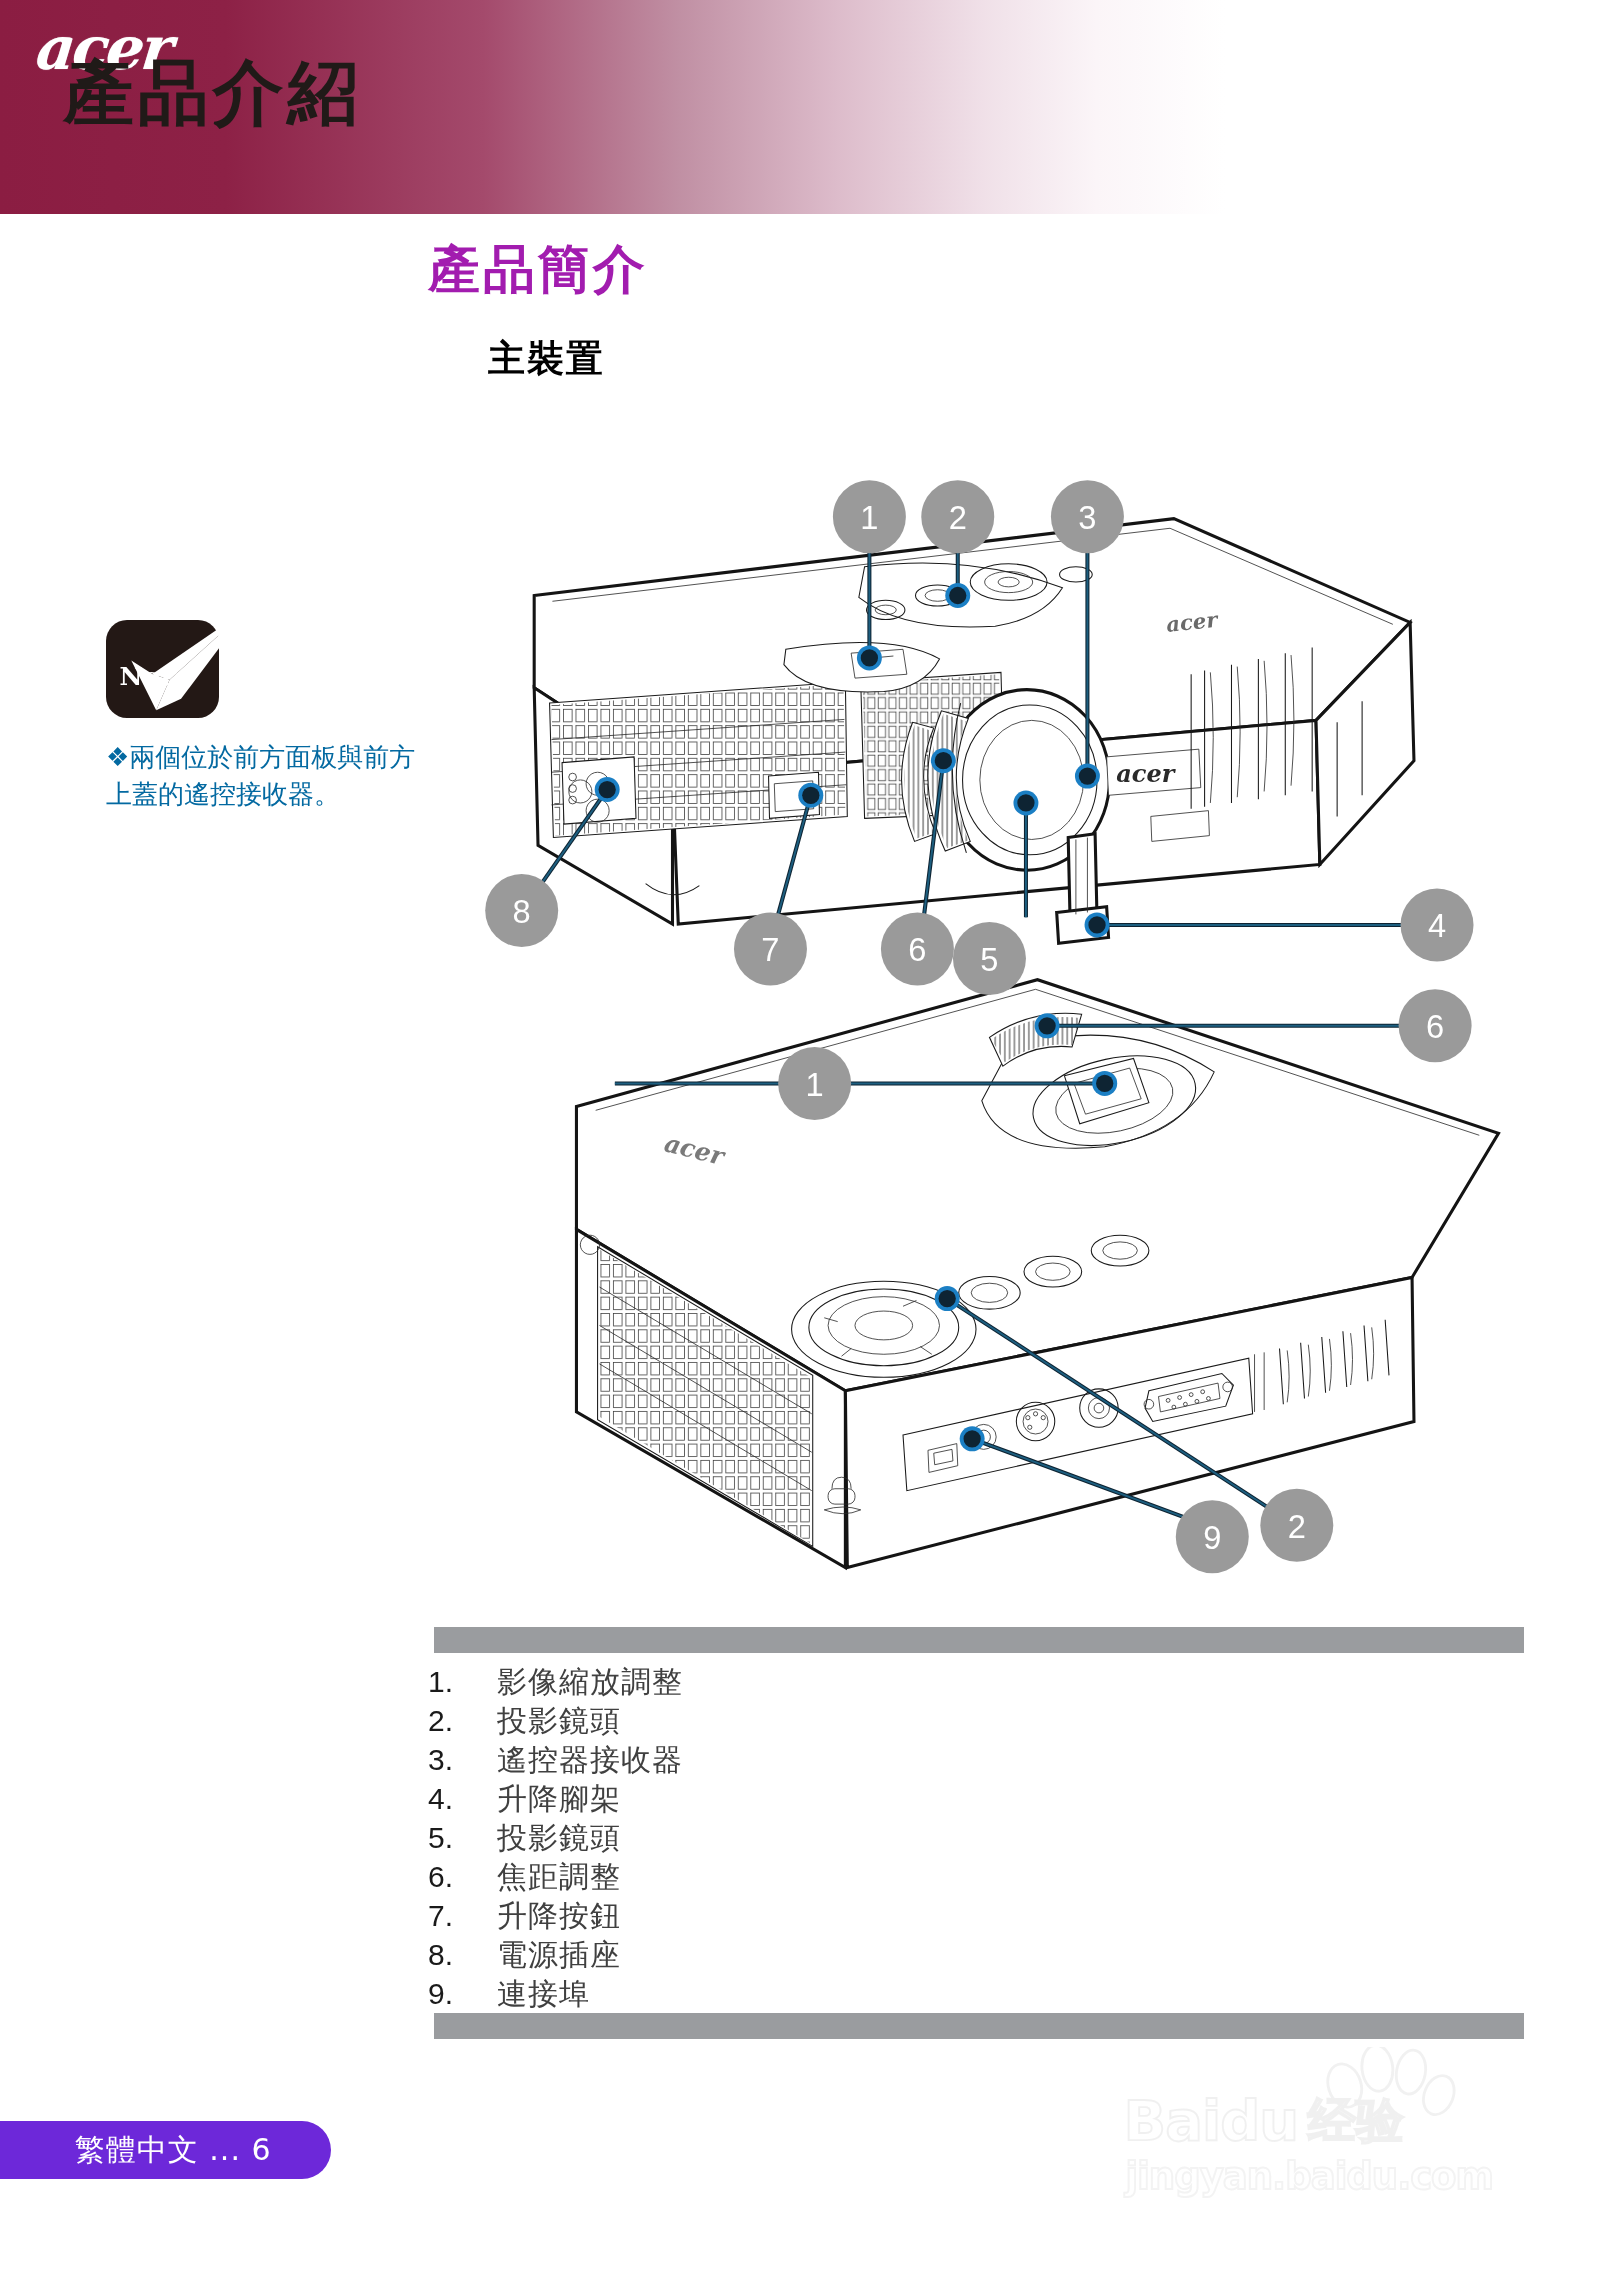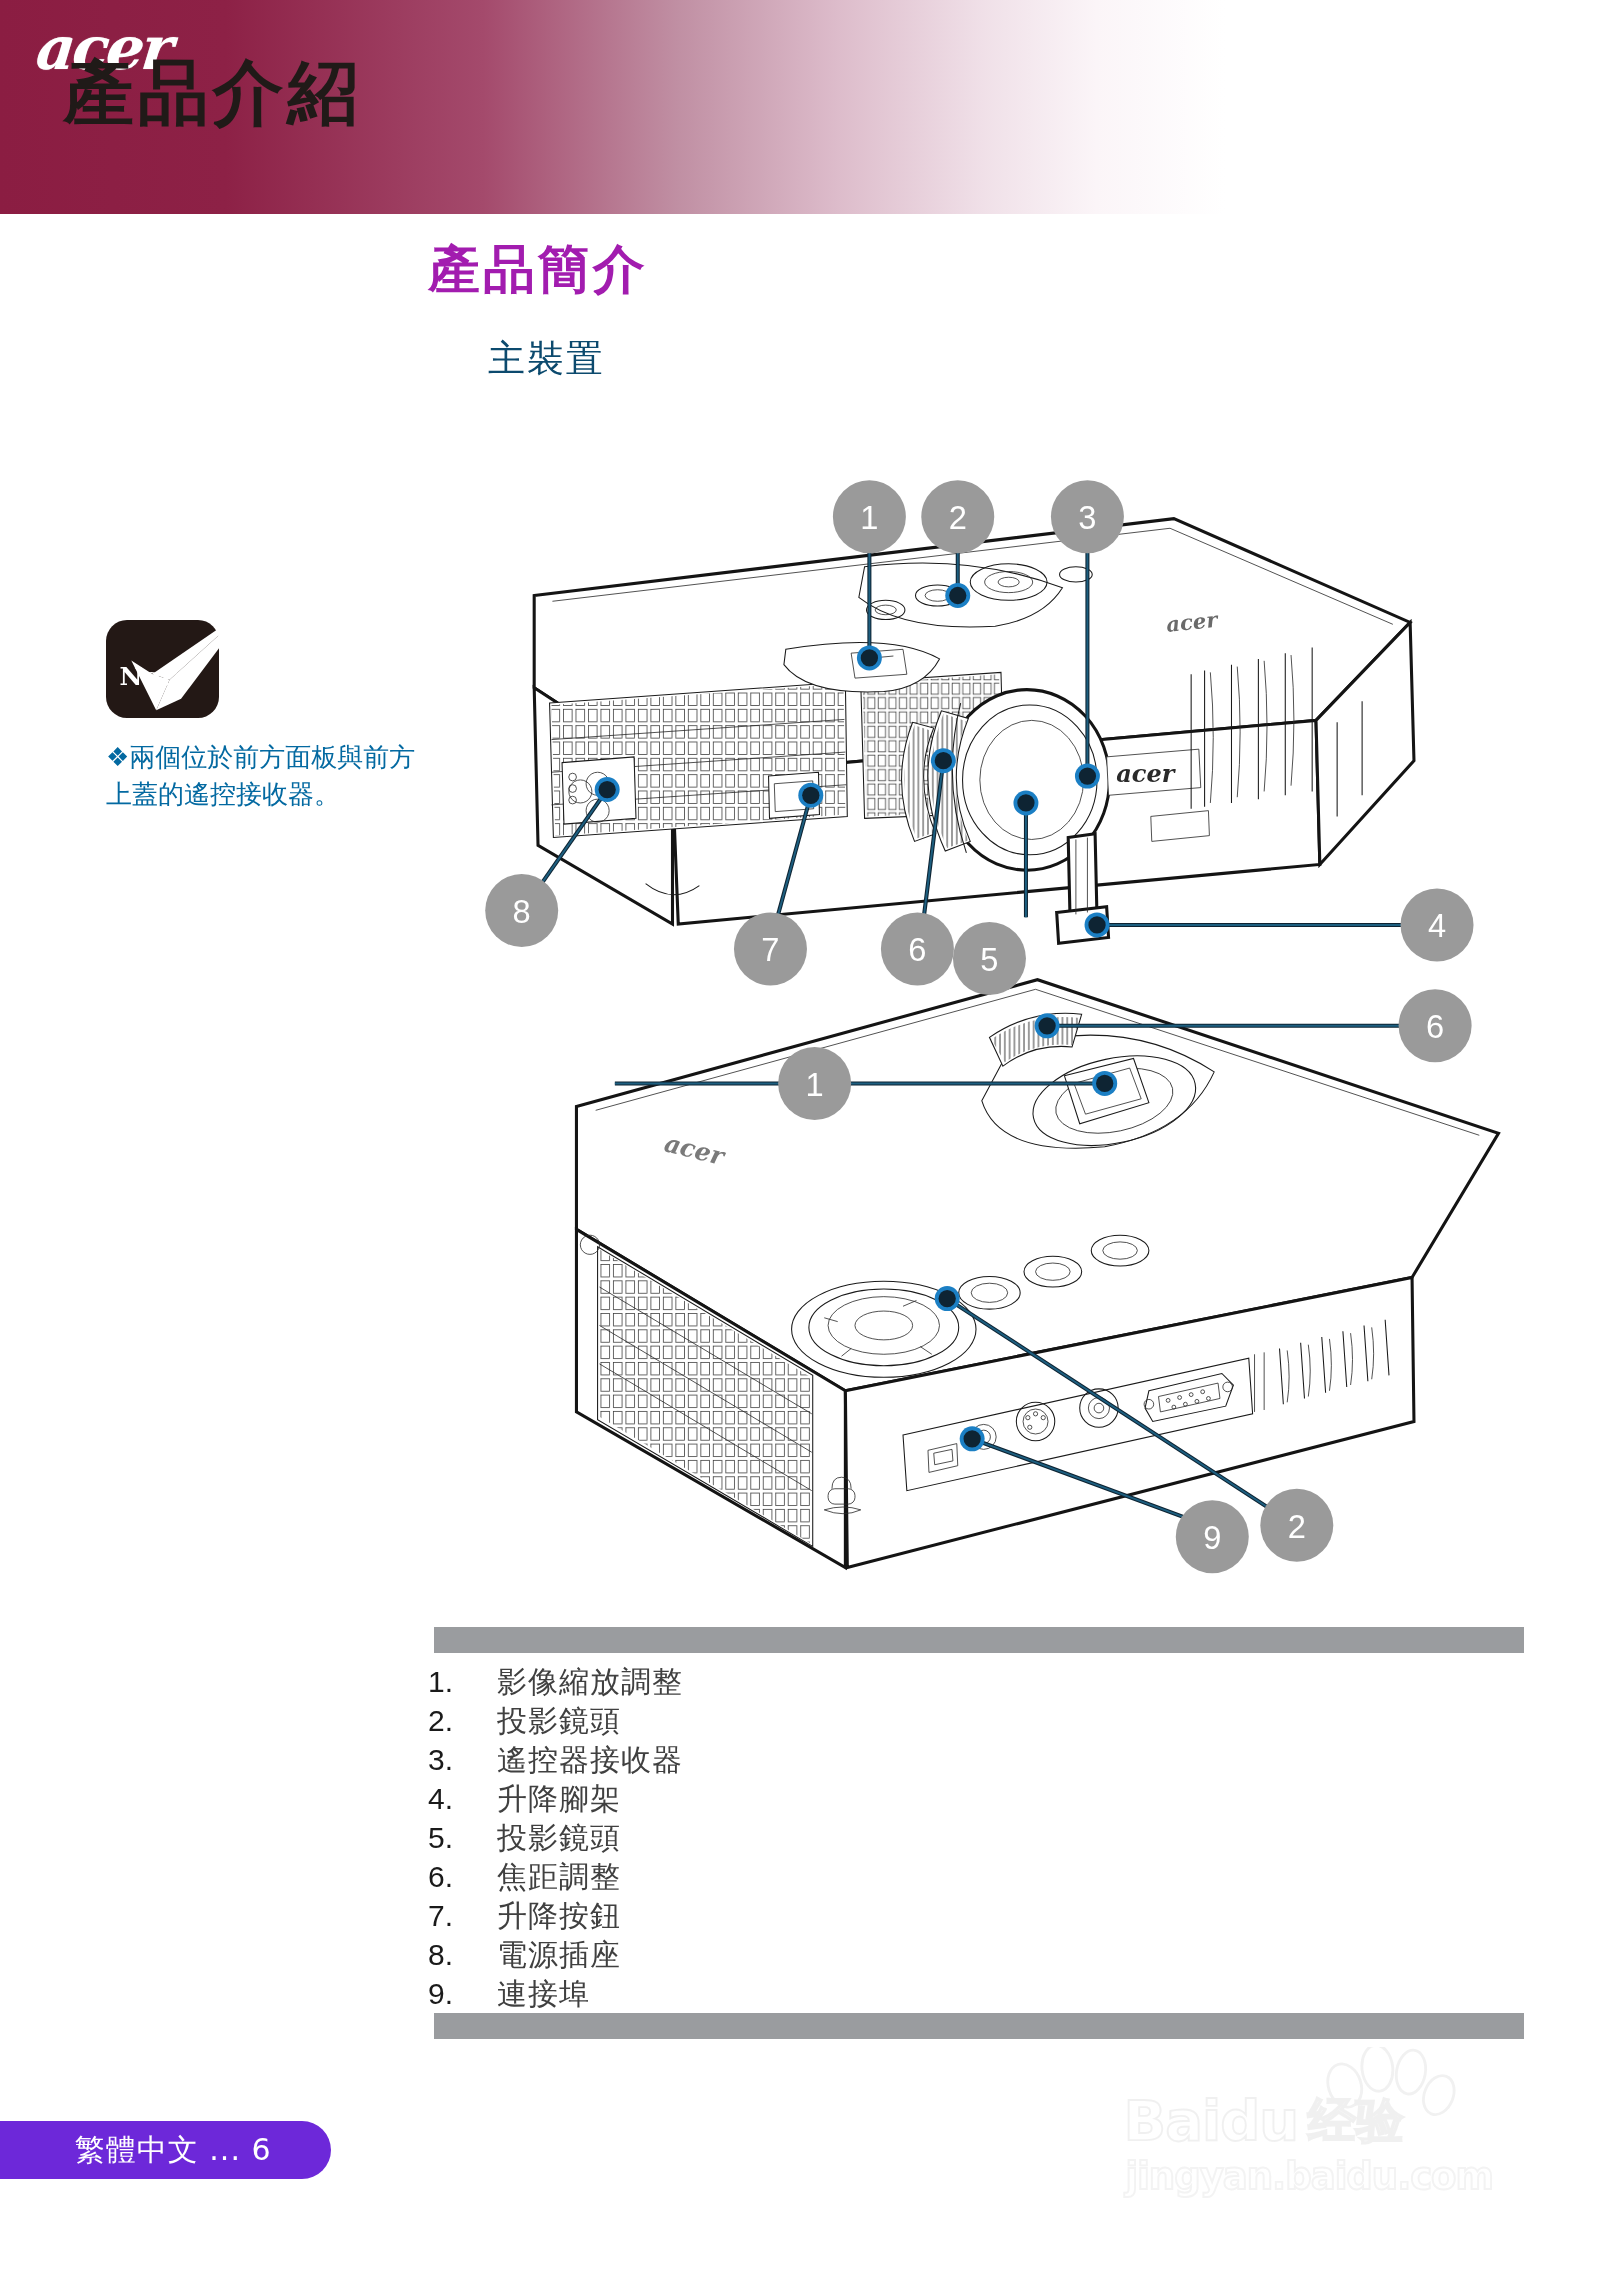--- a/index.html
+++ b/index.html
@@ -30,21 +30,21 @@
     letter-spacing:3.8px;line-height:1.2;
   }
 
   
   .h1{
     position:absolute;left:428px;top:235px;
     font-size:52px;font-weight:700;color:#a21caf;letter-spacing:2.9px;
   }
   .h2{
     position:absolute;left:488px;top:334px;
-    font-size:37px;font-weight:400;color:#0c4a6e;letter-spacing:1.9px;
+    font-size:37px;font-weight:700;color:#000000;letter-spacing:1.9px;
   }
 
   
   .note-wrap{position:absolute;left:106px;top:605px;width:327px;}
   .note-icon{position:relative;width:146px;height:113px;}
   .note-sq{
     position:absolute;left:0;top:15.4px;width:113px;height:98px;
     background:#231815;border-radius:21px;
   }
   .note-word{

